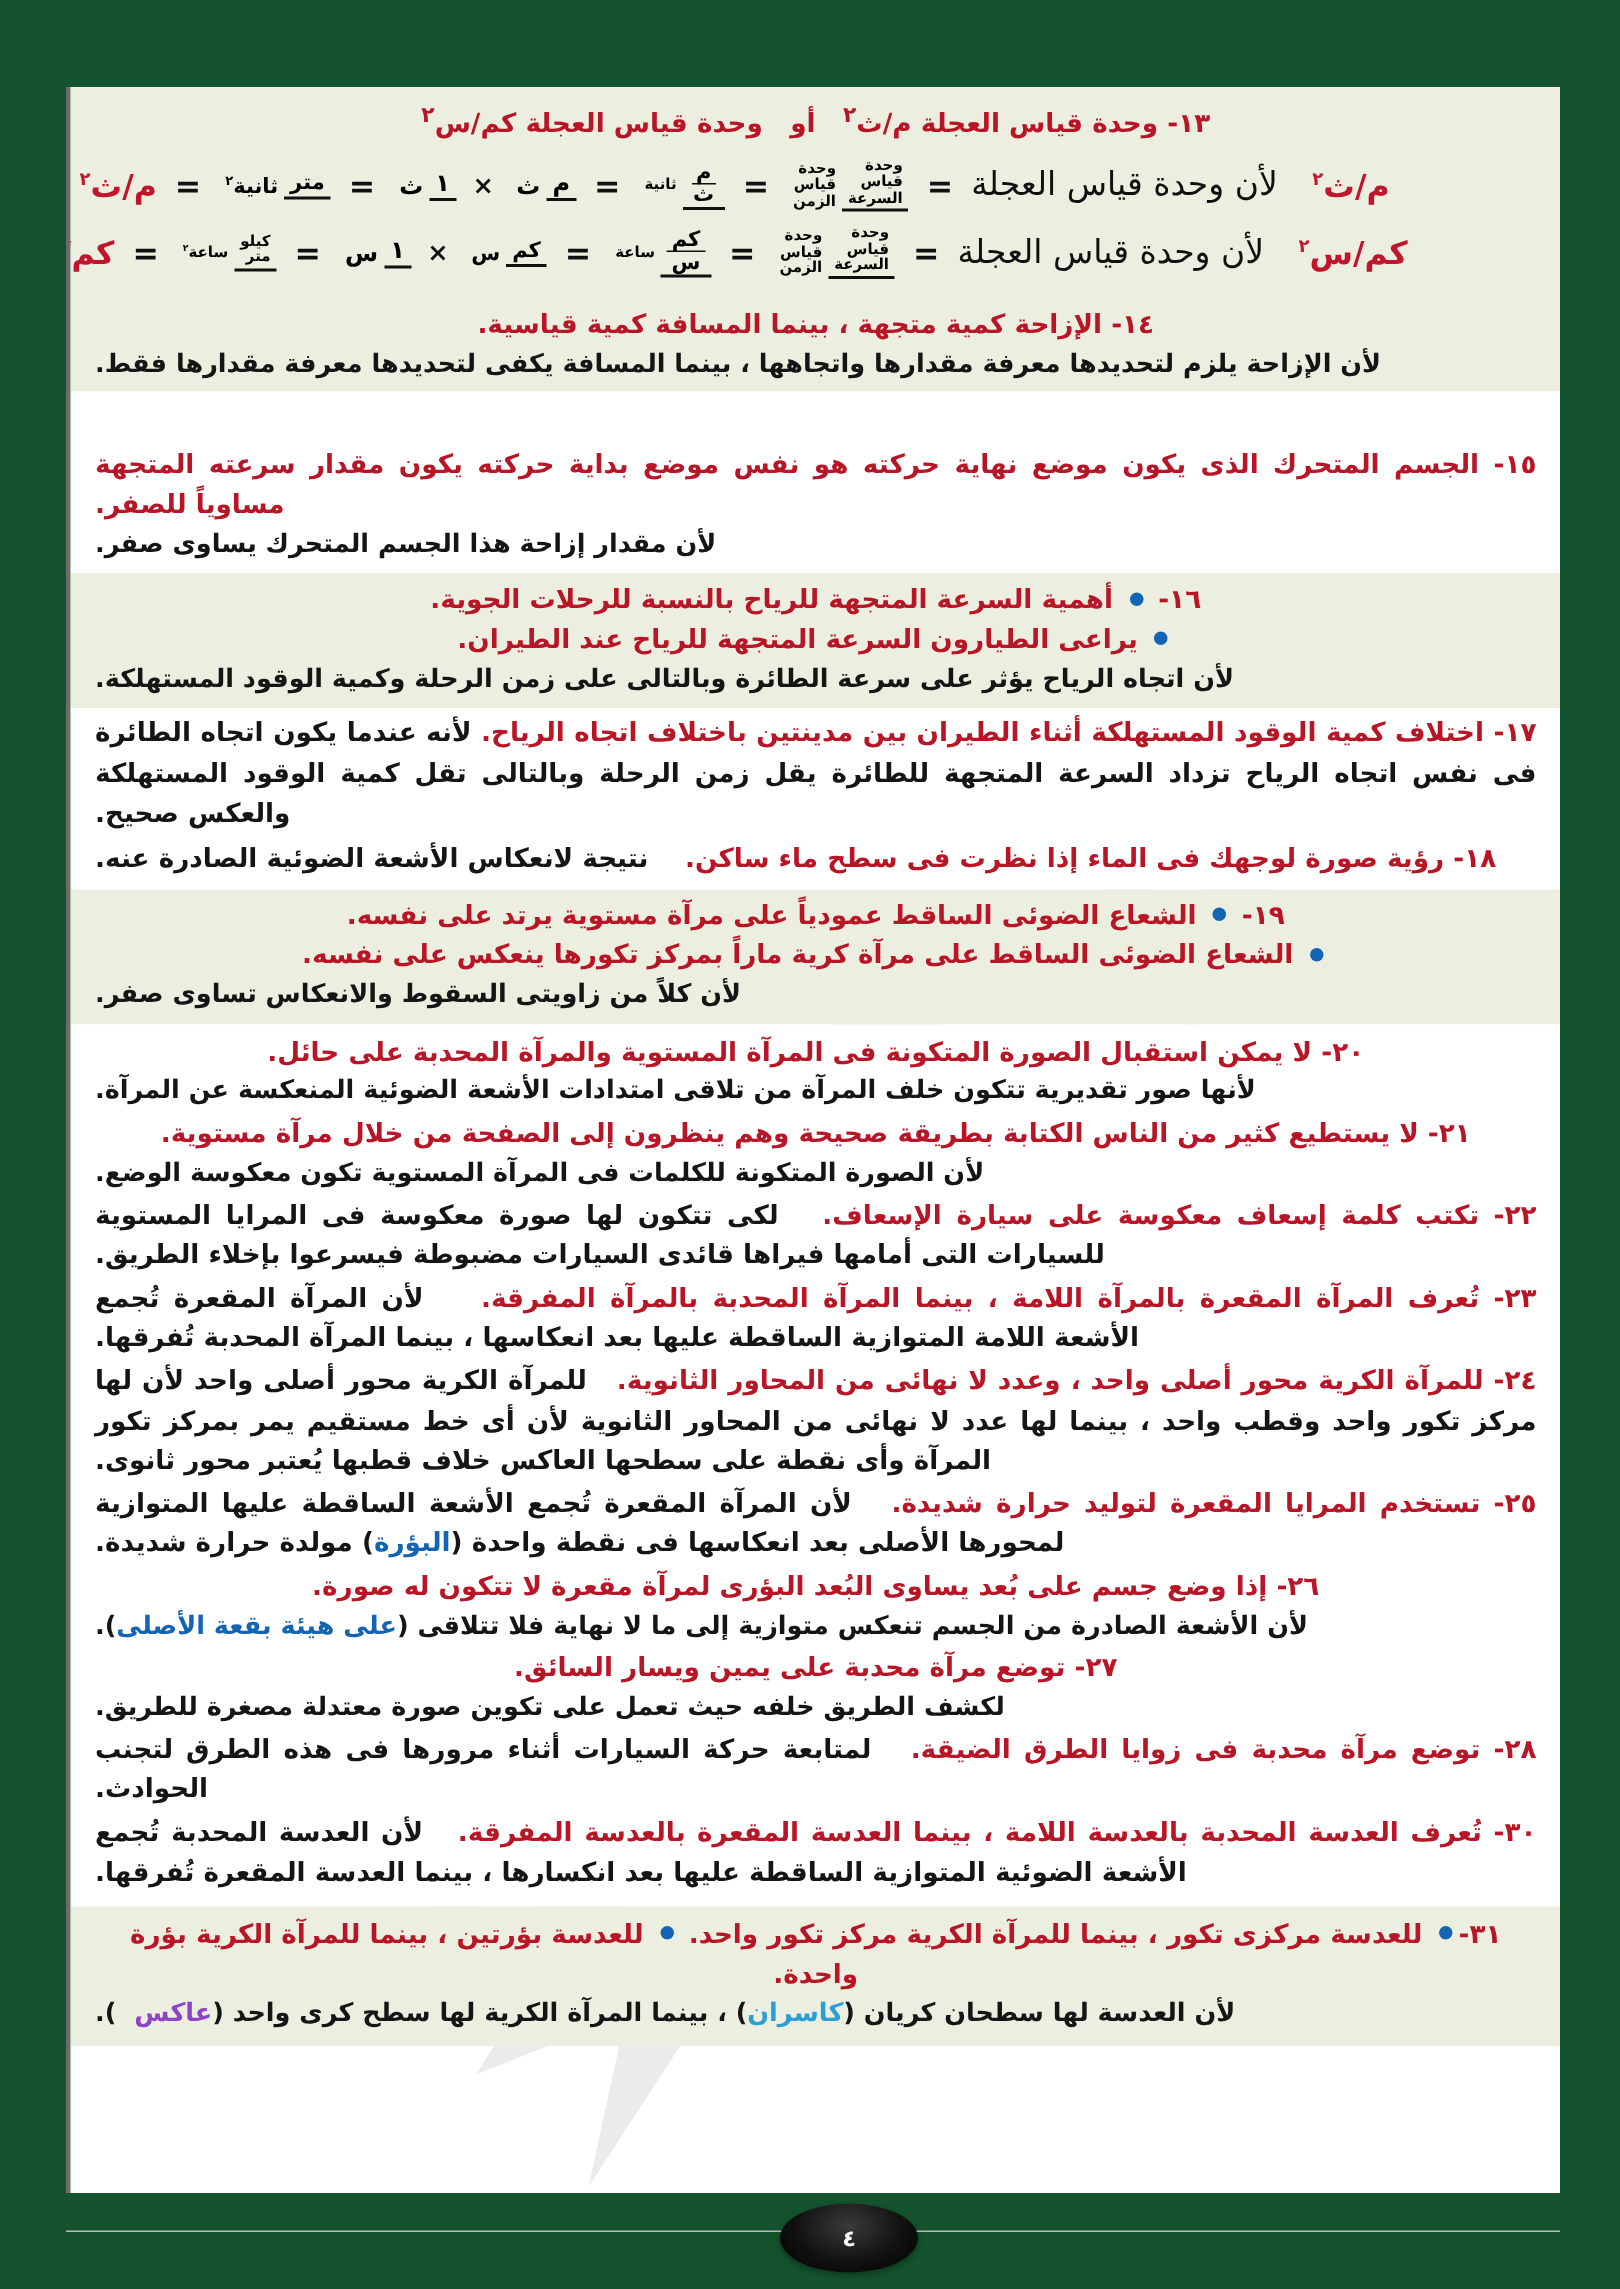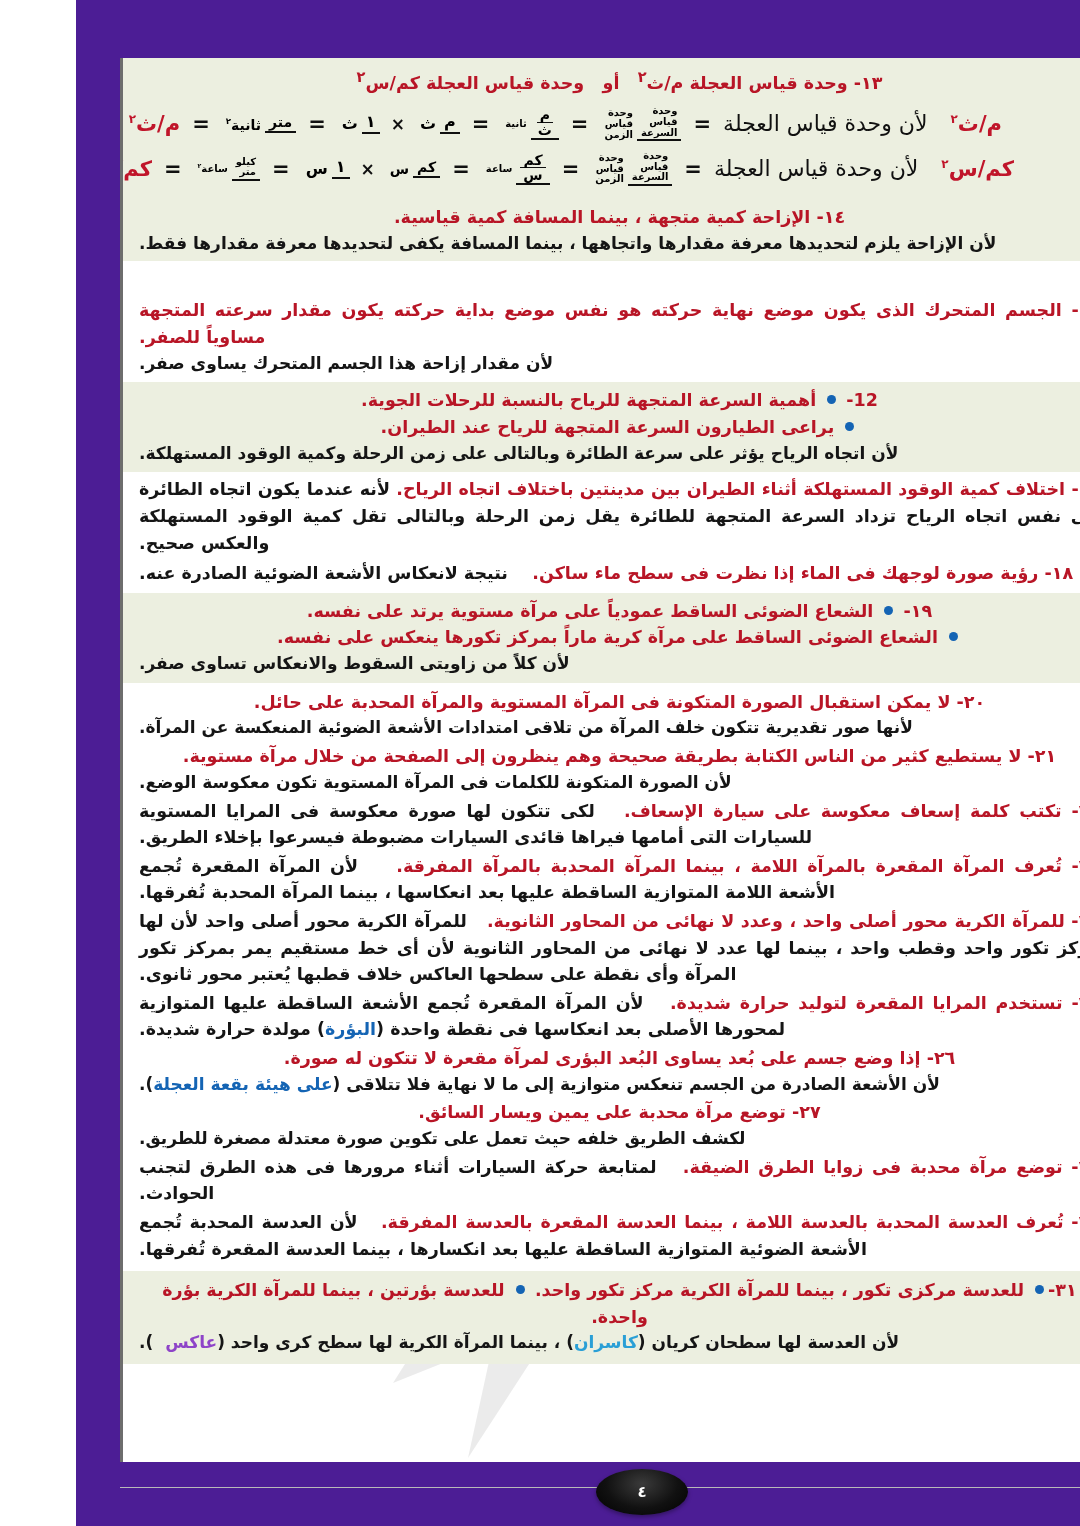--- a/index.html
+++ b/index.html
@@ -7,22 +7,22 @@
   body {
     width:1080px; height:1526px;
     background:#ffffff;
     font-family:"DejaVu Sans","Liberation Sans",sans-serif;
     overflow:hidden;
   }
 
   
   #page {
     position:relative;
-    width:1004px; height:1526px;
-    background:#4c1d95;
+    width:1080px; height:1526px;
+    background:#14532d;
     overflow:hidden;
   }
   #sheet {
     position:absolute;
     left:44px; top:58px;
     width:996px; height:1404px;
     background:#ffffff;
     border-left:3px solid #6d6d6d;
     overflow:hidden;
   }
@@ -232,21 +232,21 @@
       <section class="band-white item" style="padding-top:4px;padding-bottom:6px;">
         <p class="q" style="text-align:justify;text-align-last:left;margin-top:32px;">
           <span class="num-red">١٥-</span>
           <span>الجسم المتحرك الذى يكون موضع نهاية حركته هو نفس موضع بداية حركته يكون مقدار سرعته المتجهة مساوياً للصفر.</span>
         </p>
         <p class="a">لأن مقدار إزاحة هذا الجسم المتحرك يساوى صفر.</p>
       </section>
 
       <section class="band item" style="padding-top:5px;padding-bottom:6px;">
         <p class="q center">
-          <span class="num-red">12-</span>
+          <span class="num-red">١٦-</span>
           <span class="bullet"></span>
           <span>أهمية السرعة المتجهة للرياح بالنسبة للرحلات الجوية.</span>
         </p>
         <p class="q center sub">
           <span class="bullet"></span>
           <span>يراعى الطيارون السرعة المتجهة للرياح عند الطيران.</span>
         </p>
         <p class="a">لأن اتجاه الرياح يؤثر على سرعة الطائرة وبالتالى على زمن الرحلة وكمية الوقود المستهلكة.</p>
       </section>
 
@@ -333,21 +333,21 @@
             <span class="c-black">لأن المرآة المقعرة تُجمع الأشعة الساقطة عليها المتوازية لمحورها الأصلى بعد انعكاسها فى نقطة واحدة (</span><span class="c-blue">البؤرة</span><span class="c-black">) مولدة حرارة شديدة.</span>
           </p>
         </div>
 
         <div class="item">
           <p class="q center">
             <span class="num-red">٢٦-</span>
             <span>إذا وضع جسم على بُعد يساوى البُعد البؤرى لمرآة مقعرة لا تتكون له صورة.</span>
           </p>
           <p class="a">
-            <span>لأن الأشعة الصادرة من الجسم تنعكس متوازية إلى ما لا نهاية فلا تتلاقى (</span><span class="c-blue">على هيئة بقعة العجلة</span><span>).</span>
+            <span>لأن الأشعة الصادرة من الجسم تنعكس متوازية إلى ما لا نهاية فلا تتلاقى (</span><span class="c-blue">على هيئة بقعة الأصلى</span><span>).</span>
           </p>
         </div>
 
         <div class="item">
           <p class="q center">
             <span class="num-red">٢٧-</span>
             <span>توضع مرآة محدبة على يمين ويسار السائق.</span>
           </p>
           <p class="a">لكشف الطريق خلفه حيث تعمل على تكوين صورة معتدلة مصغرة للطريق.</p>
         </div>

